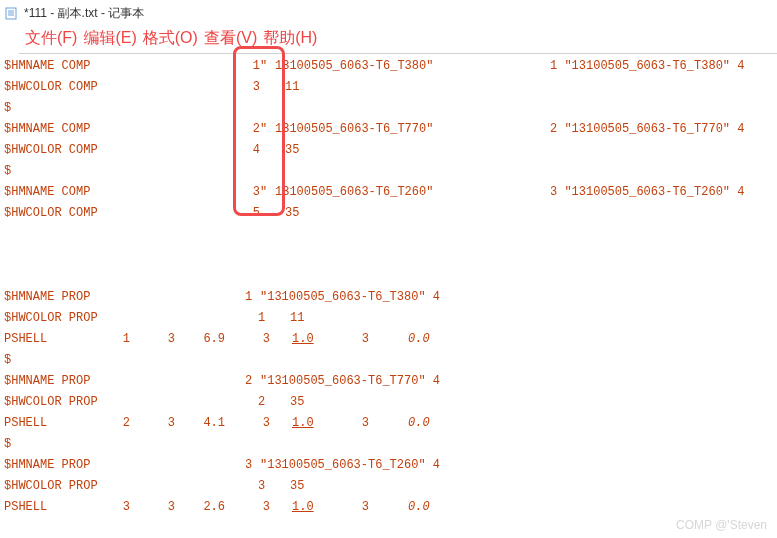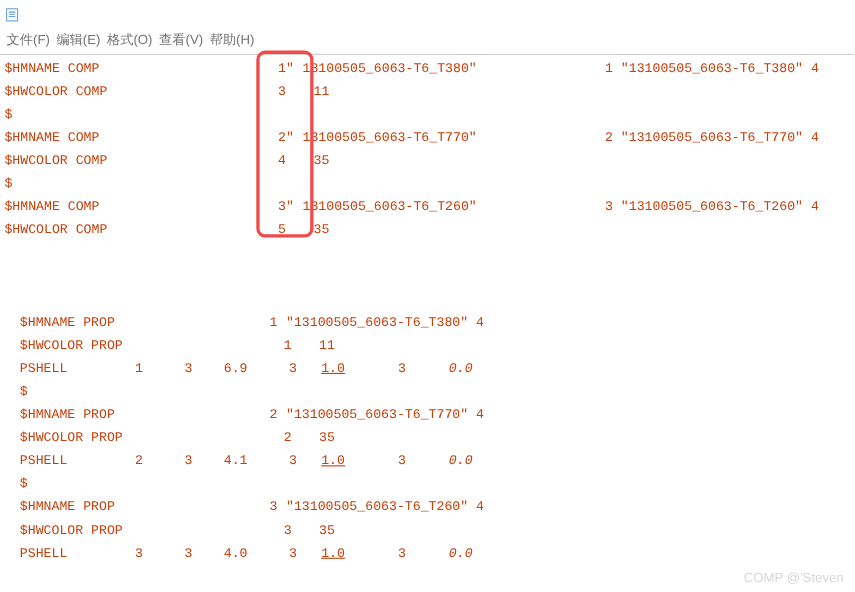--- a/index.html
+++ b/index.html
@@ -25,23 +25,24 @@
     margin-right: 4px;
   }
   .titlebar .title {
     font-size: 12px;
     color: #333;
   }
   .menubar {
     display: flex;
     gap: 6px;
     padding: 2px 6px 4px 6px;
-    font-size: 12px;
-    color: #737373;
+    font-size: 16px;
+    color: #ef4444;
     border-bottom: 1px solid #d0d0d0;
+    margin-left: 19px;
   }
   .menubar span { cursor: default; }
   .content {
     position: relative;
     font-family: Consolas, "Courier New", monospace;
     font-size: 12px;
     line-height: 21px;
     color: #c2410c;
     padding-top: 2px;
   }
@@ -50,21 +51,21 @@
     height: 21px;
     white-space: nowrap;
   }
   .c-label { position: absolute; left: 4px; }
   .c-num   { position: absolute; left: 240px; text-align: right; width: 20px; }
   .c-quote { position: absolute; left: 260px; }
   .c-str   { position: absolute; left: 275px; }
   .c-right { position: absolute; left: 550px; }
   .c-val2  { position: absolute; left: 285px; }
   
-  .p-label { position: absolute; left: 18px; }
+  .p-label { position: absolute; left: 4px; }
   .p-a { position: absolute; left: 110px; width:20px; text-align:right;}
   .p-b { position: absolute; left: 155px; width:20px; text-align:right;}
   .p-c { position: absolute; left: 195px; width:30px; text-align:right;}
   .p-d { position: absolute; left: 256px; width:14px; text-align:right;}
   .p-e { position: absolute; left: 292px; text-decoration: underline; }
   .p-f { position: absolute; left: 355px; width:14px; text-align:right;}
   .p-g { position: absolute; left: 408px; font-style: italic; }
   .p-propnum { position: absolute; left:245px; width:20px;}
   .p-propstr { position: absolute; left:260px; }
   .p-hw-a { position: absolute; left: 258px; }
@@ -94,20 +95,21 @@
 
 <div class="titlebar">
   <span class="icon">
     <svg width="14" height="14" viewBox="0 0 14 14">
       <rect x="1" y="2" width="10" height="11" fill="#fff" stroke="#6aa2d8"></rect>
       <line x1="3" y1="5" x2="9" y2="5" stroke="#6aa2d8"></line>
       <line x1="3" y1="7" x2="9" y2="7" stroke="#6aa2d8"></line>
       <line x1="3" y1="9" x2="9" y2="9" stroke="#6aa2d8"></line>
     </svg>
   </span>
+  <span class="title">*111 - 副本.txt - 记事本</span>
 </div>
 
 <div class="menubar">
   <span>文件(F)</span>
   <span>编辑(E)</span>
   <span>格式(O)</span>
   <span>查看(V)</span>
   <span>帮助(H)</span>
 </div>
 
@@ -217,21 +219,21 @@
   </div>
   <div class="row">
     <span class="p-label">$HWCOLOR PROP</span>
     <span class="p-hw-a">3</span>
     <span class="p-hw-b">35</span>
   </div>
   <div class="row">
     <span class="p-label">PSHELL</span>
     <span class="p-a">3</span>
     <span class="p-b">3</span>
-    <span class="p-c">4.0</span>
+    <span class="p-c">2.6</span>
     <span class="p-d">3</span>
     <span class="p-e">1.0</span>
     <span class="p-f">3</span>
     <span class="p-g">0.0</span>
   </div>
 
 </div>
 
 <div class="redbox"></div>
 

